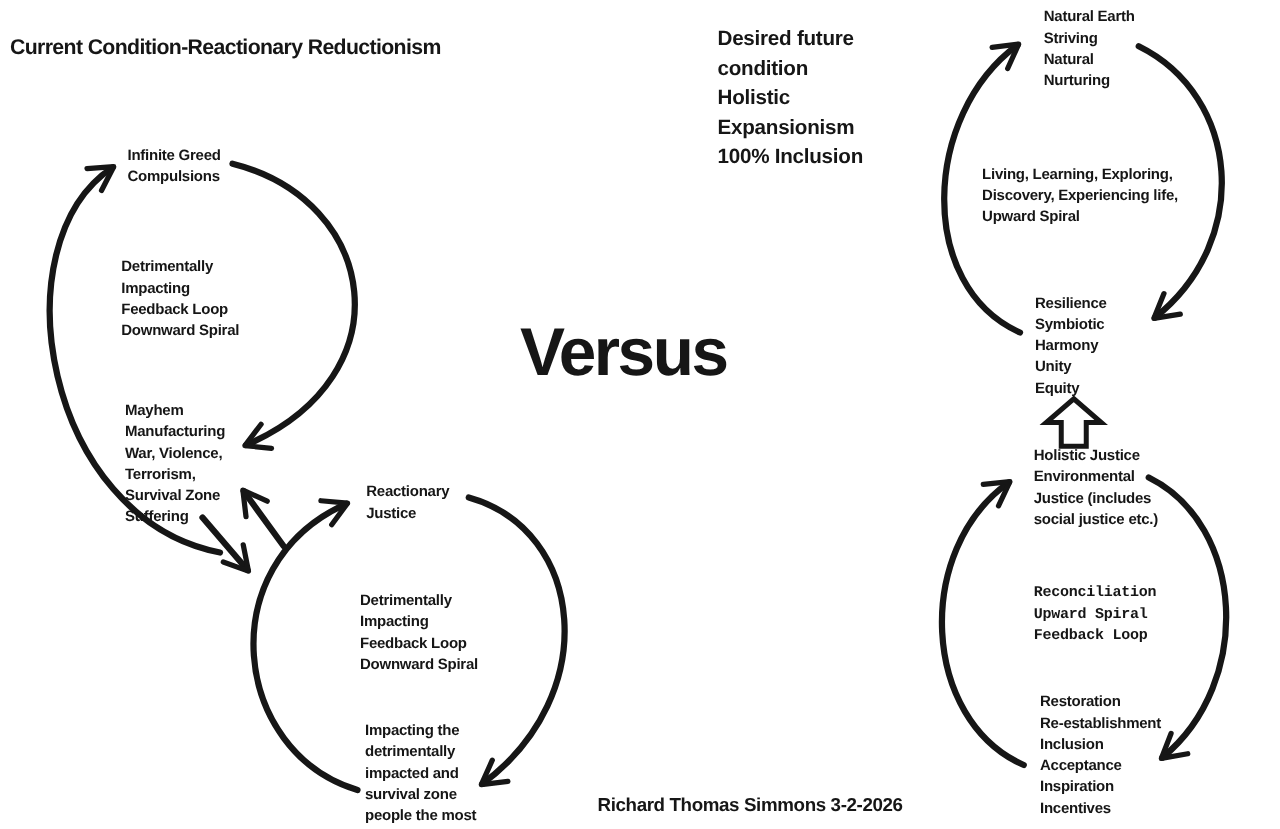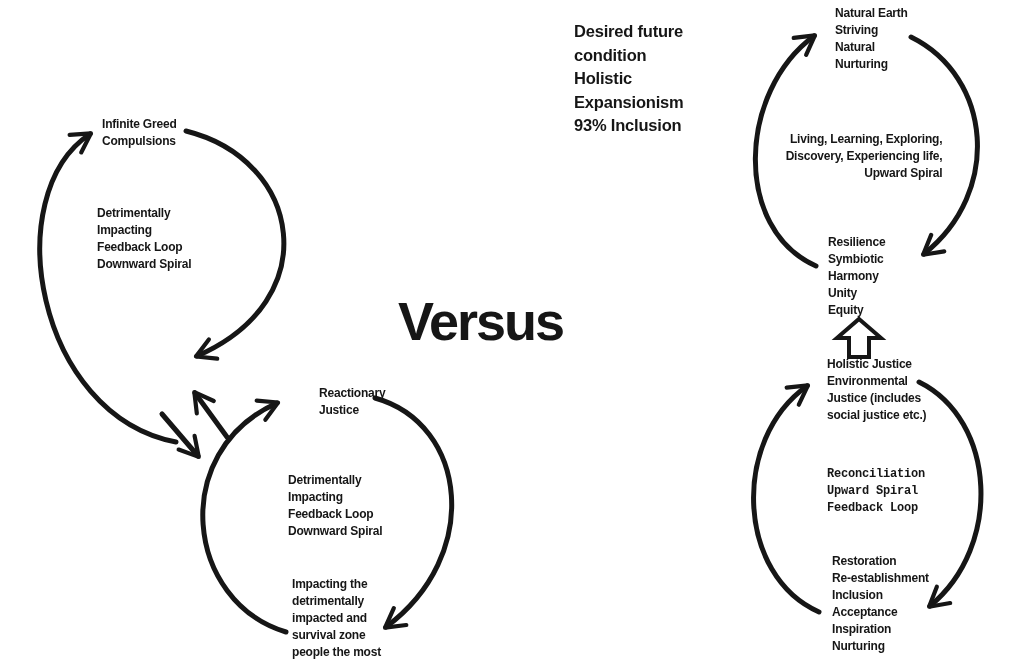--- a/index.html
+++ b/index.html
@@ -13,32 +13,32 @@
     overflow:hidden;
   }
   .arcs{position:absolute;left:0;top:0;width:1024px;height:663px;}
   .node{
     position:absolute;
     white-space:pre;
     font-size:12px;
     line-height:17px;
     letter-spacing:-0.2px;
   }
-  .node.centered{transform:translateX(-50%);text-align:right;}
+  .node.centered{transform:translateX(-50%);text-align:left;}
   .title-left{
     position:absolute;left:8px;top:27px;
     font-size:17px;line-height:22px;letter-spacing:-0.5px;white-space:pre;
   }
   .title-right{
     position:absolute;left:574px;top:20px;
     font-size:16.5px;line-height:23.5px;letter-spacing:-0.2px;white-space:pre;
   }
   .versus{
-    position:absolute;left:398px;top:254px;
-    font-size:54px;line-height:56px;letter-spacing:-2px;white-space:pre;margin-top:39px;
+    position:absolute;left:416px;top:254px;
+    font-size:54px;line-height:56px;letter-spacing:-2px;white-space:pre;
   }
   .attribution{
     position:absolute;left:478px;top:635px;
     font-size:15px;line-height:19px;letter-spacing:-0.3px;white-space:pre;
   }
 </style>
 </head>
 <body>
 
 <div class="stage">
@@ -61,47 +61,55 @@
 
     <path d="M 911,37 C 992,77 1002,192 924,254" fill="none" stroke="#161616" stroke-width="5" stroke-linecap="round" marker-end="url(#ah)"></path>
     <path d="M 816,266 C 733,229 738,92 814,36" fill="none" stroke="#161616" stroke-width="5" stroke-linecap="round" marker-end="url(#ah)"></path>
 
     <path d="M 919,382 C 996,420 1003,546 930,606" fill="none" stroke="#161616" stroke-width="5" stroke-linecap="round" marker-end="url(#ah)"></path>
     <path d="M 819,612 C 737,576 731,440 807,386" fill="none" stroke="#161616" stroke-width="5" stroke-linecap="round" marker-end="url(#ah)"></path>
 
     <polygon points="859,319 881,338 869,338 869,357 849,357 849,338 837,338" fill="#ffffff" stroke="#161616" stroke-width="4" stroke-linejoin="miter"></polygon>
   </svg>
 
+  <div class="title-left">Current Condition-Reactionary Reductionism</div>
 
   <div class="node" style="left:102px;top:116px;">Infinite Greed
 Compulsions</div>
   <div class="node" style="left:97px;top:205px;">Detrimentally
 Impacting
 Feedback Loop
 Downward Spiral</div>
+  <div class="node" style="left:100px;top:320px;">Mayhem
+Manufacturing
+War, Violence,
+Terrorism,
+Survival Zone
+Suffering</div>
 
-  <div class="node" style="left:293px;top:385px;margin-left:26px;">Reactionary
+  <div class="node" style="left:293px;top:385px;">Reactionary
 Justice</div>
   <div class="node" style="left:288px;top:472px;">Detrimentally
 Impacting
 Feedback Loop
 Downward Spiral</div>
   <div class="node" style="left:292px;top:576px;">Impacting the
 detrimentally
 impacted and
 survival zone
 people the most</div>
 
   <div class="versus">Versus</div>
+  <div class="attribution">Richard Thomas Simmons 3-2-2026</div>
 
   <div class="title-right">Desired future
 condition
 Holistic
 Expansionism
-93% Inclusion</div>
+100% Inclusion</div>
 
   <div class="node" style="left:835px;top:5px;">Natural Earth
 Striving
 Natural
 Nurturing</div>
   <div class="node centered" style="left:864px;top:131px;">Living, Learning, Exploring,
 Discovery, Experiencing life,
 Upward Spiral</div>
   <div class="node" style="left:828px;top:234px;">Resilience
 Symbiotic
@@ -114,15 +122,15 @@
 Justice (includes
 social justice etc.)</div>
   <div class="node" style="left:827px;top:466px;font-family:Liberation Mono, monospace;">Reconciliation
 Upward Spiral
 Feedback Loop</div>
   <div class="node" style="left:832px;top:553px;">Restoration
 Re-establishment
 Inclusion
 Acceptance
 Inspiration
-Nurturing</div>
+Incentives</div>
 
 </div>
 
 </body></html>

